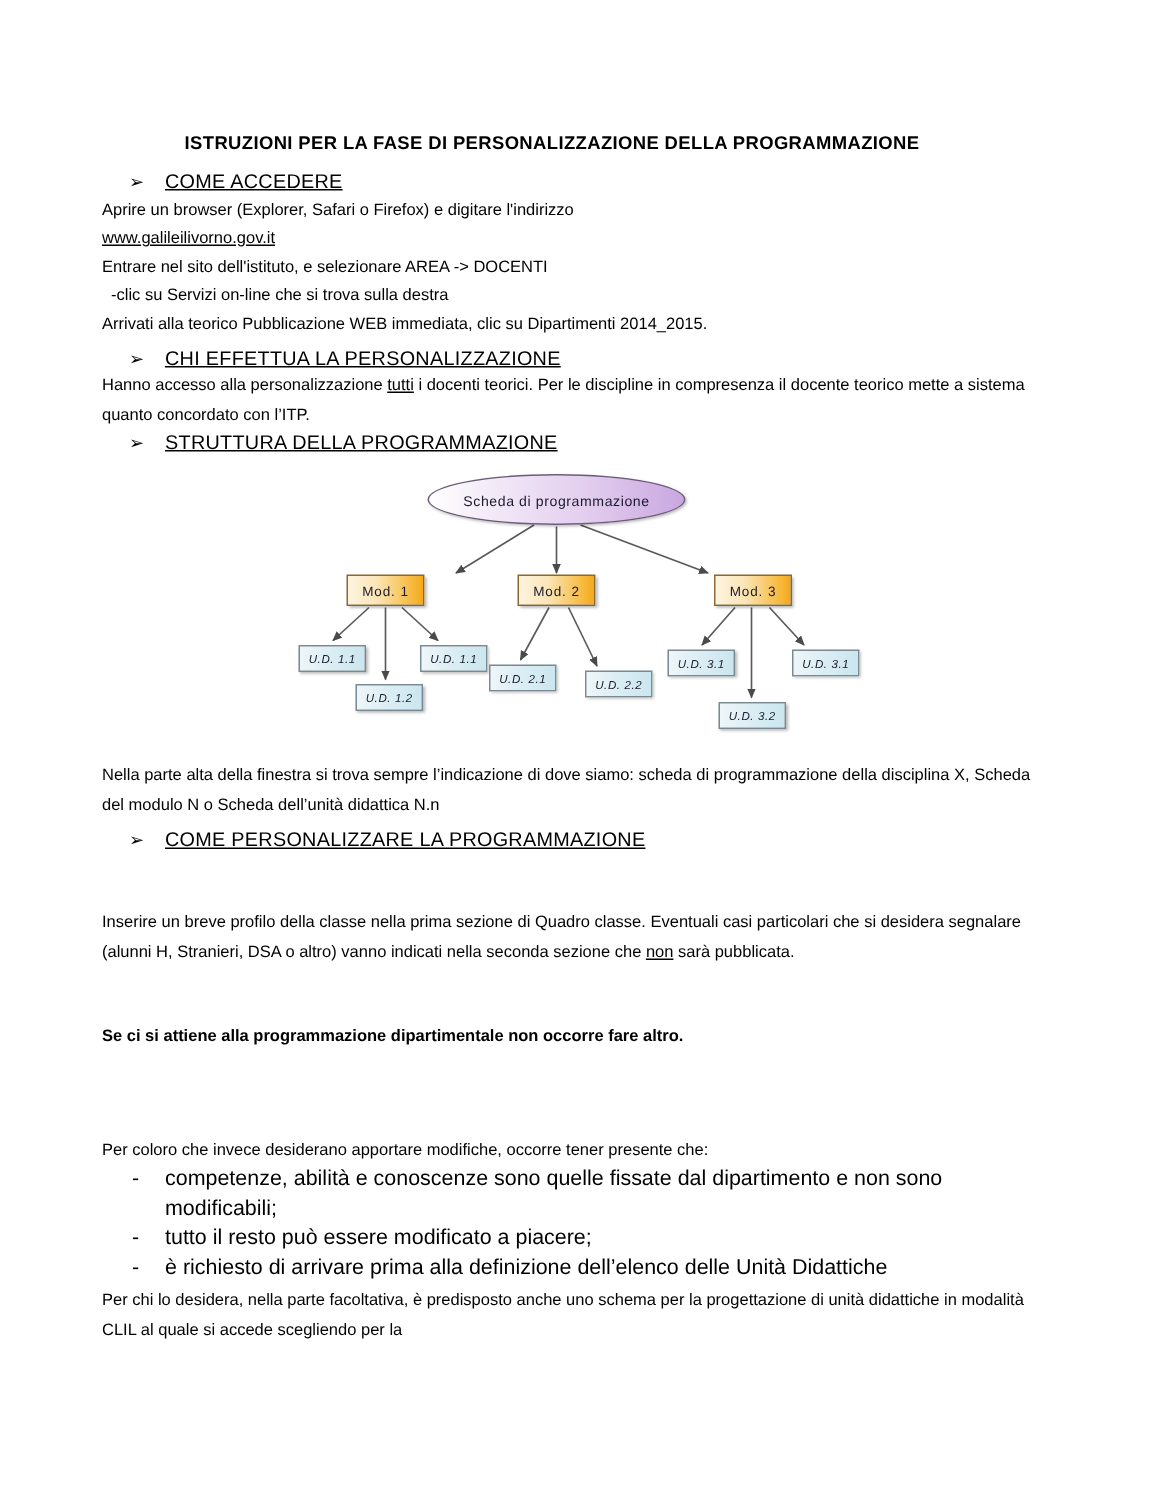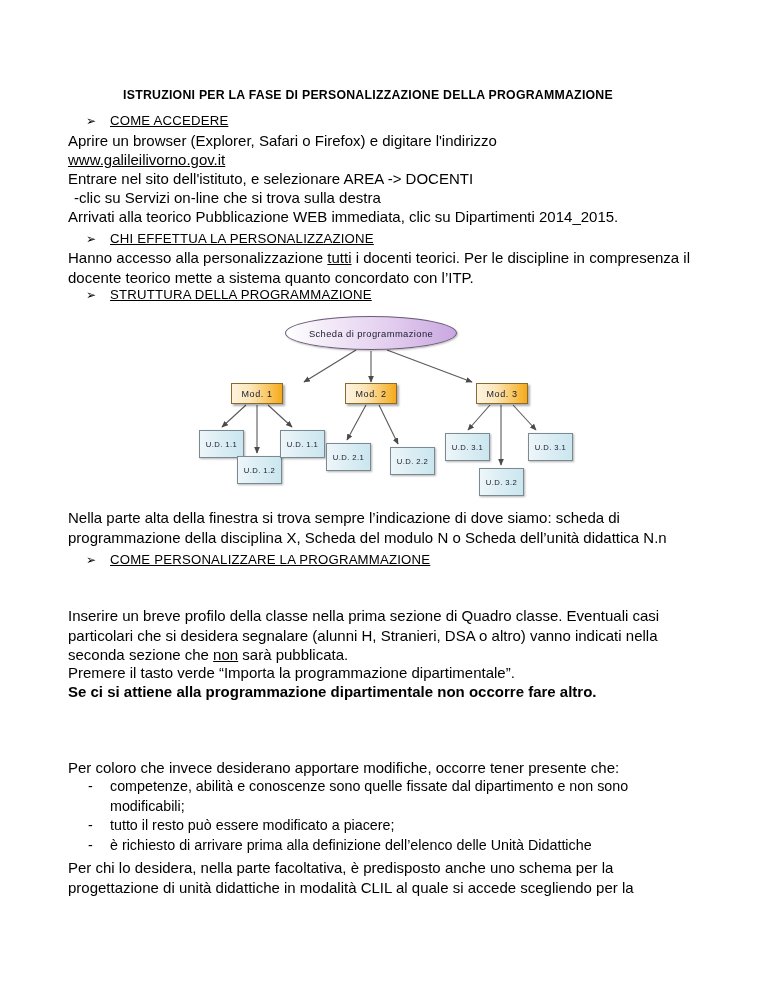--- a/index.html
+++ b/index.html
@@ -54,21 +54,21 @@
   }
   .section-heading .htext {
     text-decoration: underline;
   }
 
   
   .para {
     position: absolute;
     left: 68px;
     width: 634px;
-    font-size: 15px;
+    font-size: 11px;
     line-height: 19.6px;
     text-align: left;
   }
   .para.bold { font-weight: bold; }
   .para .u { text-decoration: underline; }
   .para .link {
     color: #000000;
     text-decoration: underline;
   }
   .indent-sub { text-indent: 6px; }
@@ -136,26 +136,27 @@
     height: 21px;
     border: 1px solid #8a6a2c;
     background: linear-gradient(to right, #fdf3df 0%, #fbe6b8 38%, #f7b737 88%, #f5a81c 100%);
     box-shadow: 1.5px 1.5px 2px rgba(0,0,0,0.32);
     font-size: 9px;
     font-weight: normal;
   }
 
   .node-ud {
     width: 45px;
-    height: 28px;
+    height: 18px;
     border: 1px solid #7b8a92;
     background: linear-gradient(to right, #eef6f9 0%, #dceef4 45%, #cbe6ef 100%);
     box-shadow: 1.2px 1.2px 2px rgba(0,0,0,0.3);
     font-size: 7.7px;
     letter-spacing: 0.4px;
+    font-style: italic;
   }
 </style>
 </head>
 <body>
 
 <div class="page">
 
   <div class="doc-title">ISTRUZIONI PER LA FASE DI PERSONALIZZAZIONE DELLA PROGRAMMAZIONE</div>
 
   <div class="section-heading" style="top:113px;">
@@ -229,21 +230,20 @@
 
   <div class="para" style="top:508px;">Nella parte alta della finestra si trova sempre l’indicazione di dove siamo: scheda di programmazione della disciplina X, Scheda del modulo N o Scheda dell’unità didattica N.n</div>
 
   <div class="section-heading" style="top:552px;">
     <span class="bullet">➢</span><span class="htext">COME PERSONALIZZARE LA PROGRAMMAZIONE</span>
   </div>
 
 
   <div class="para" style="top:606px;"><span>Inserire un breve profilo della classe nella prima sezione di Quadro classe. Eventuali casi particolari che si desidera segnalare (alunni H, Stranieri, DSA o altro) vanno indicati nella seconda sezione che </span><span class="u">non</span><span> sarà pubblicata.</span></div>
 
-  <div class="para" style="top:663px;">Premere il tasto verde “Importa la programmazione dipartimentale”.</div>
   <div class="para bold" style="top:682px;">Se ci si attiene alla programmazione dipartimentale non occorre fare altro.</div>
 
   <div class="para" style="top:758px;">Per coloro che invece desiderano apportare modifiche, occorre tener presente che:</div>
 
   <div class="dash-list" style="top:777px;">
     <div class="dash-item">
       <span class="dash">-</span><span>competenze, abilità e conoscenze sono quelle fissate dal dipartimento e non sono modificabili;</span>
     </div>
     <div class="dash-item">
       <span class="dash">-</span><span>tutto il resto può essere modificato a piacere;</span>

